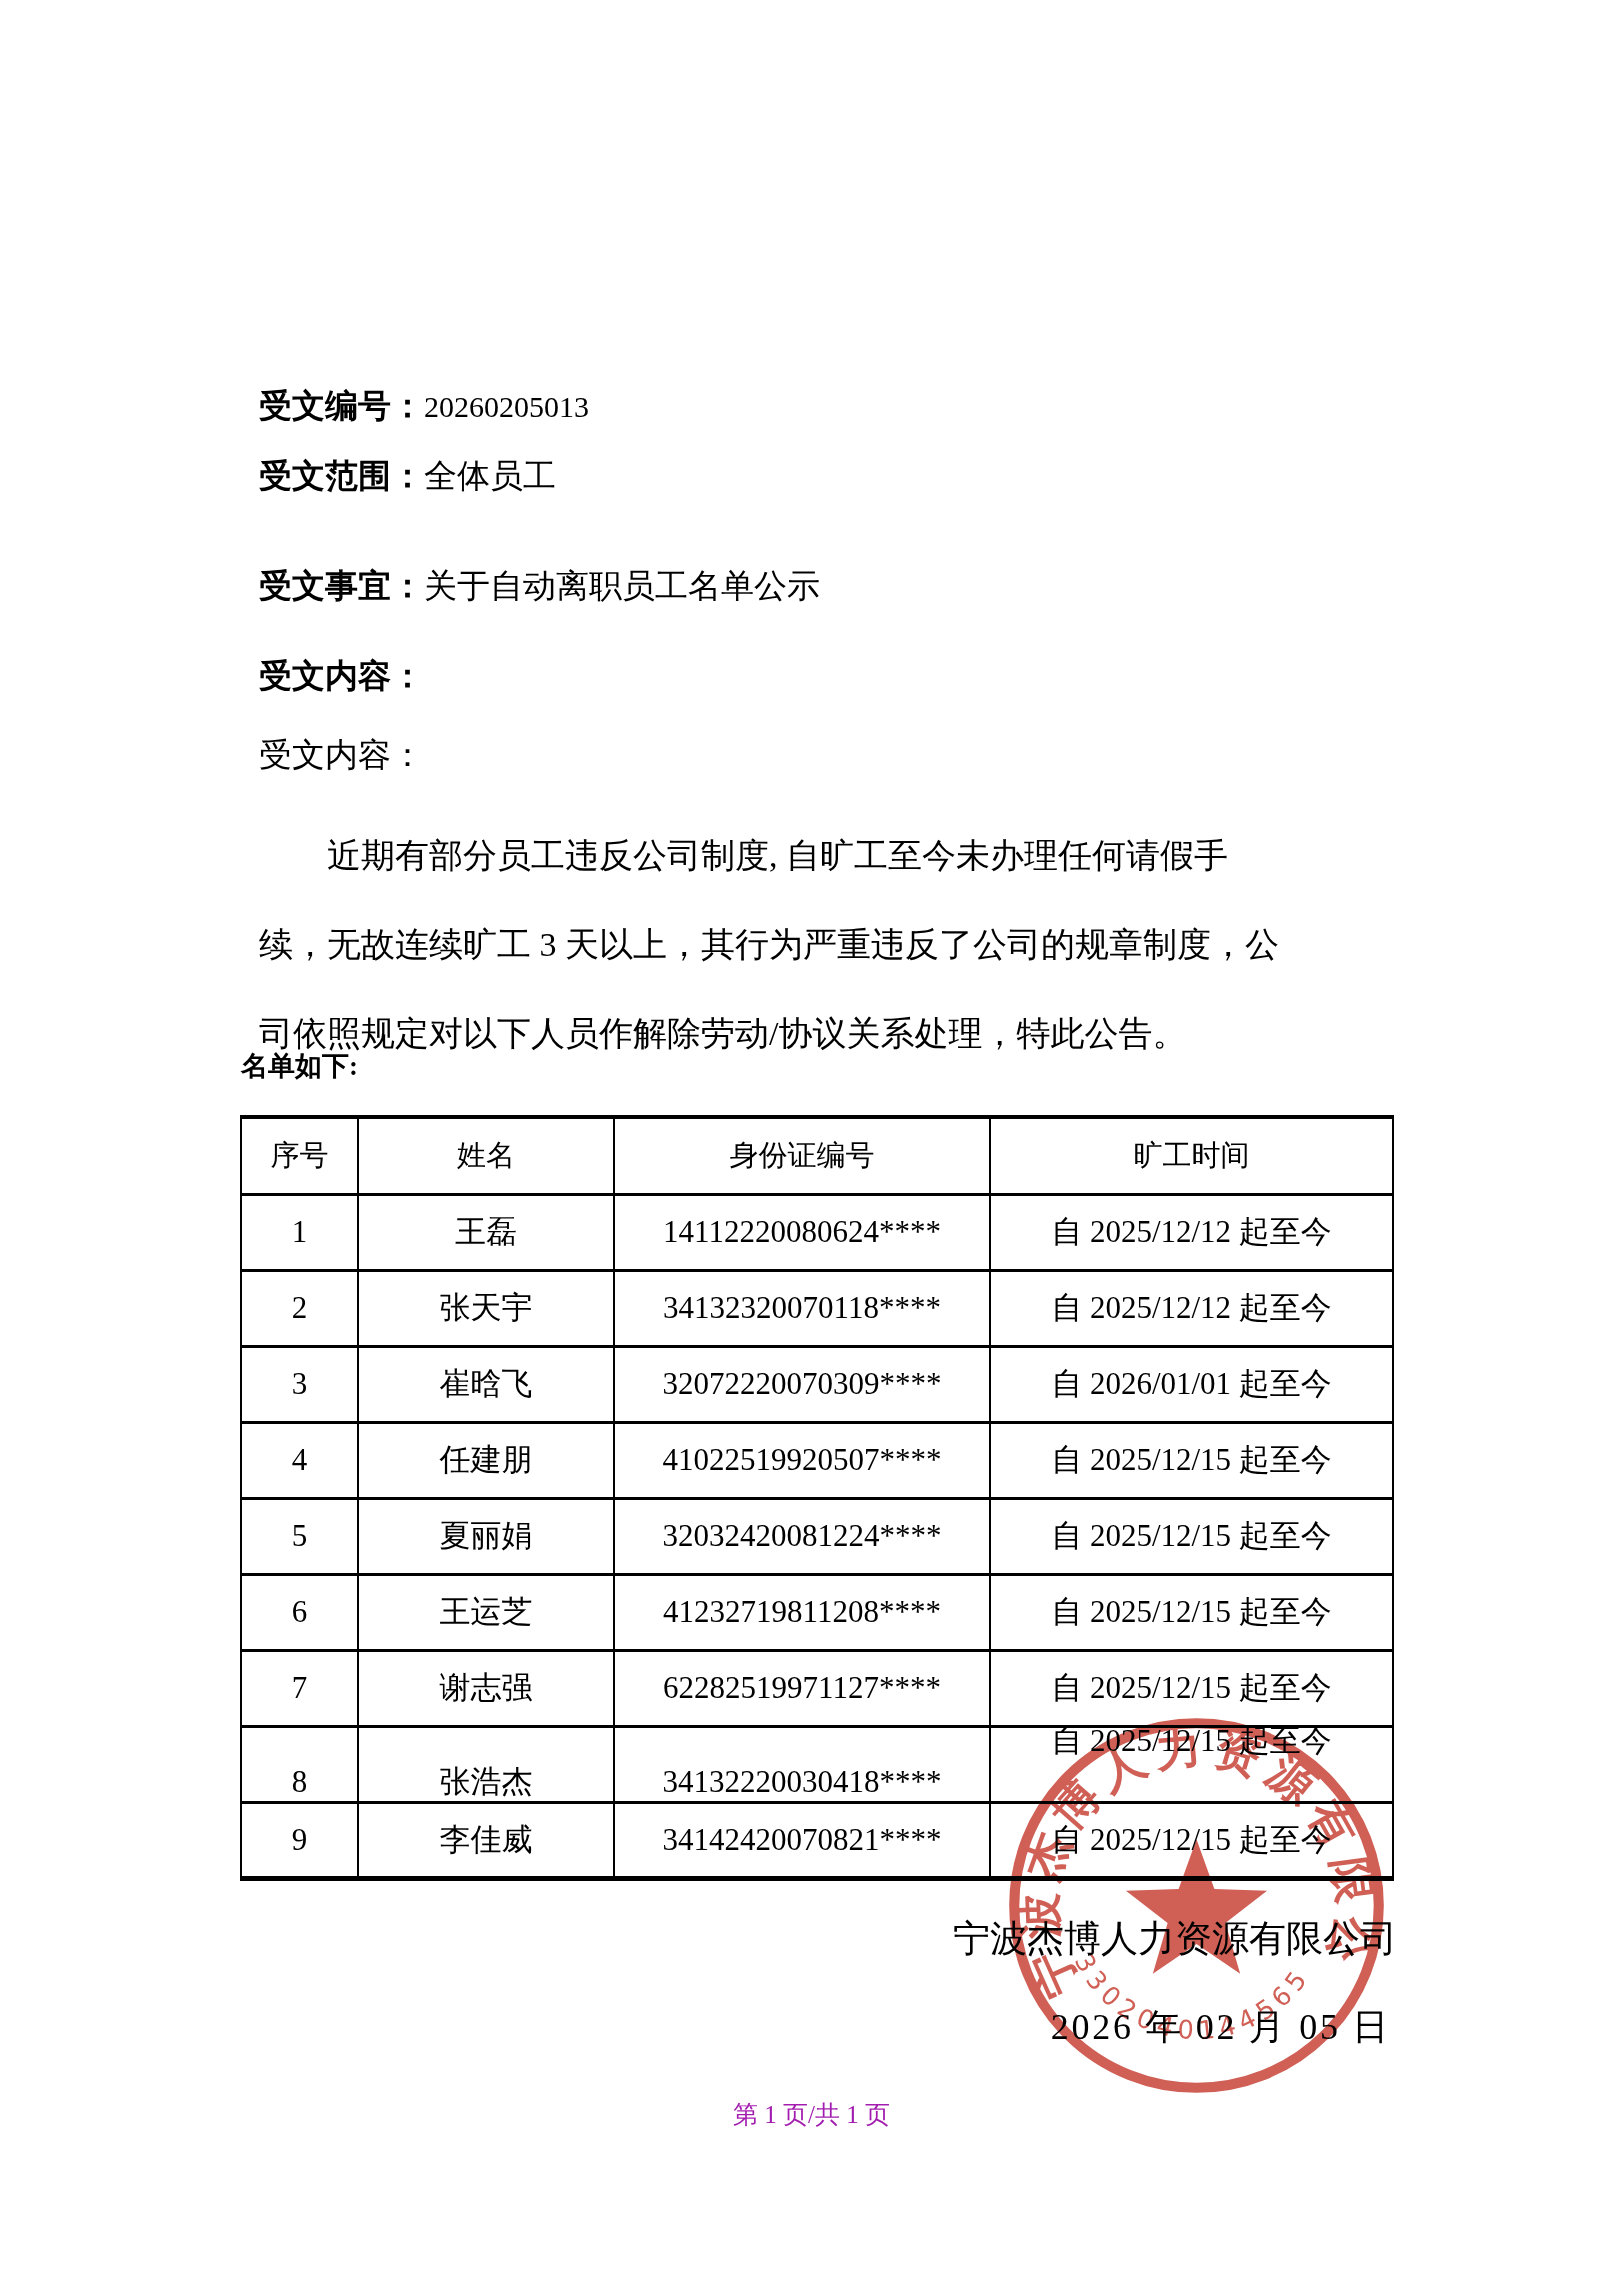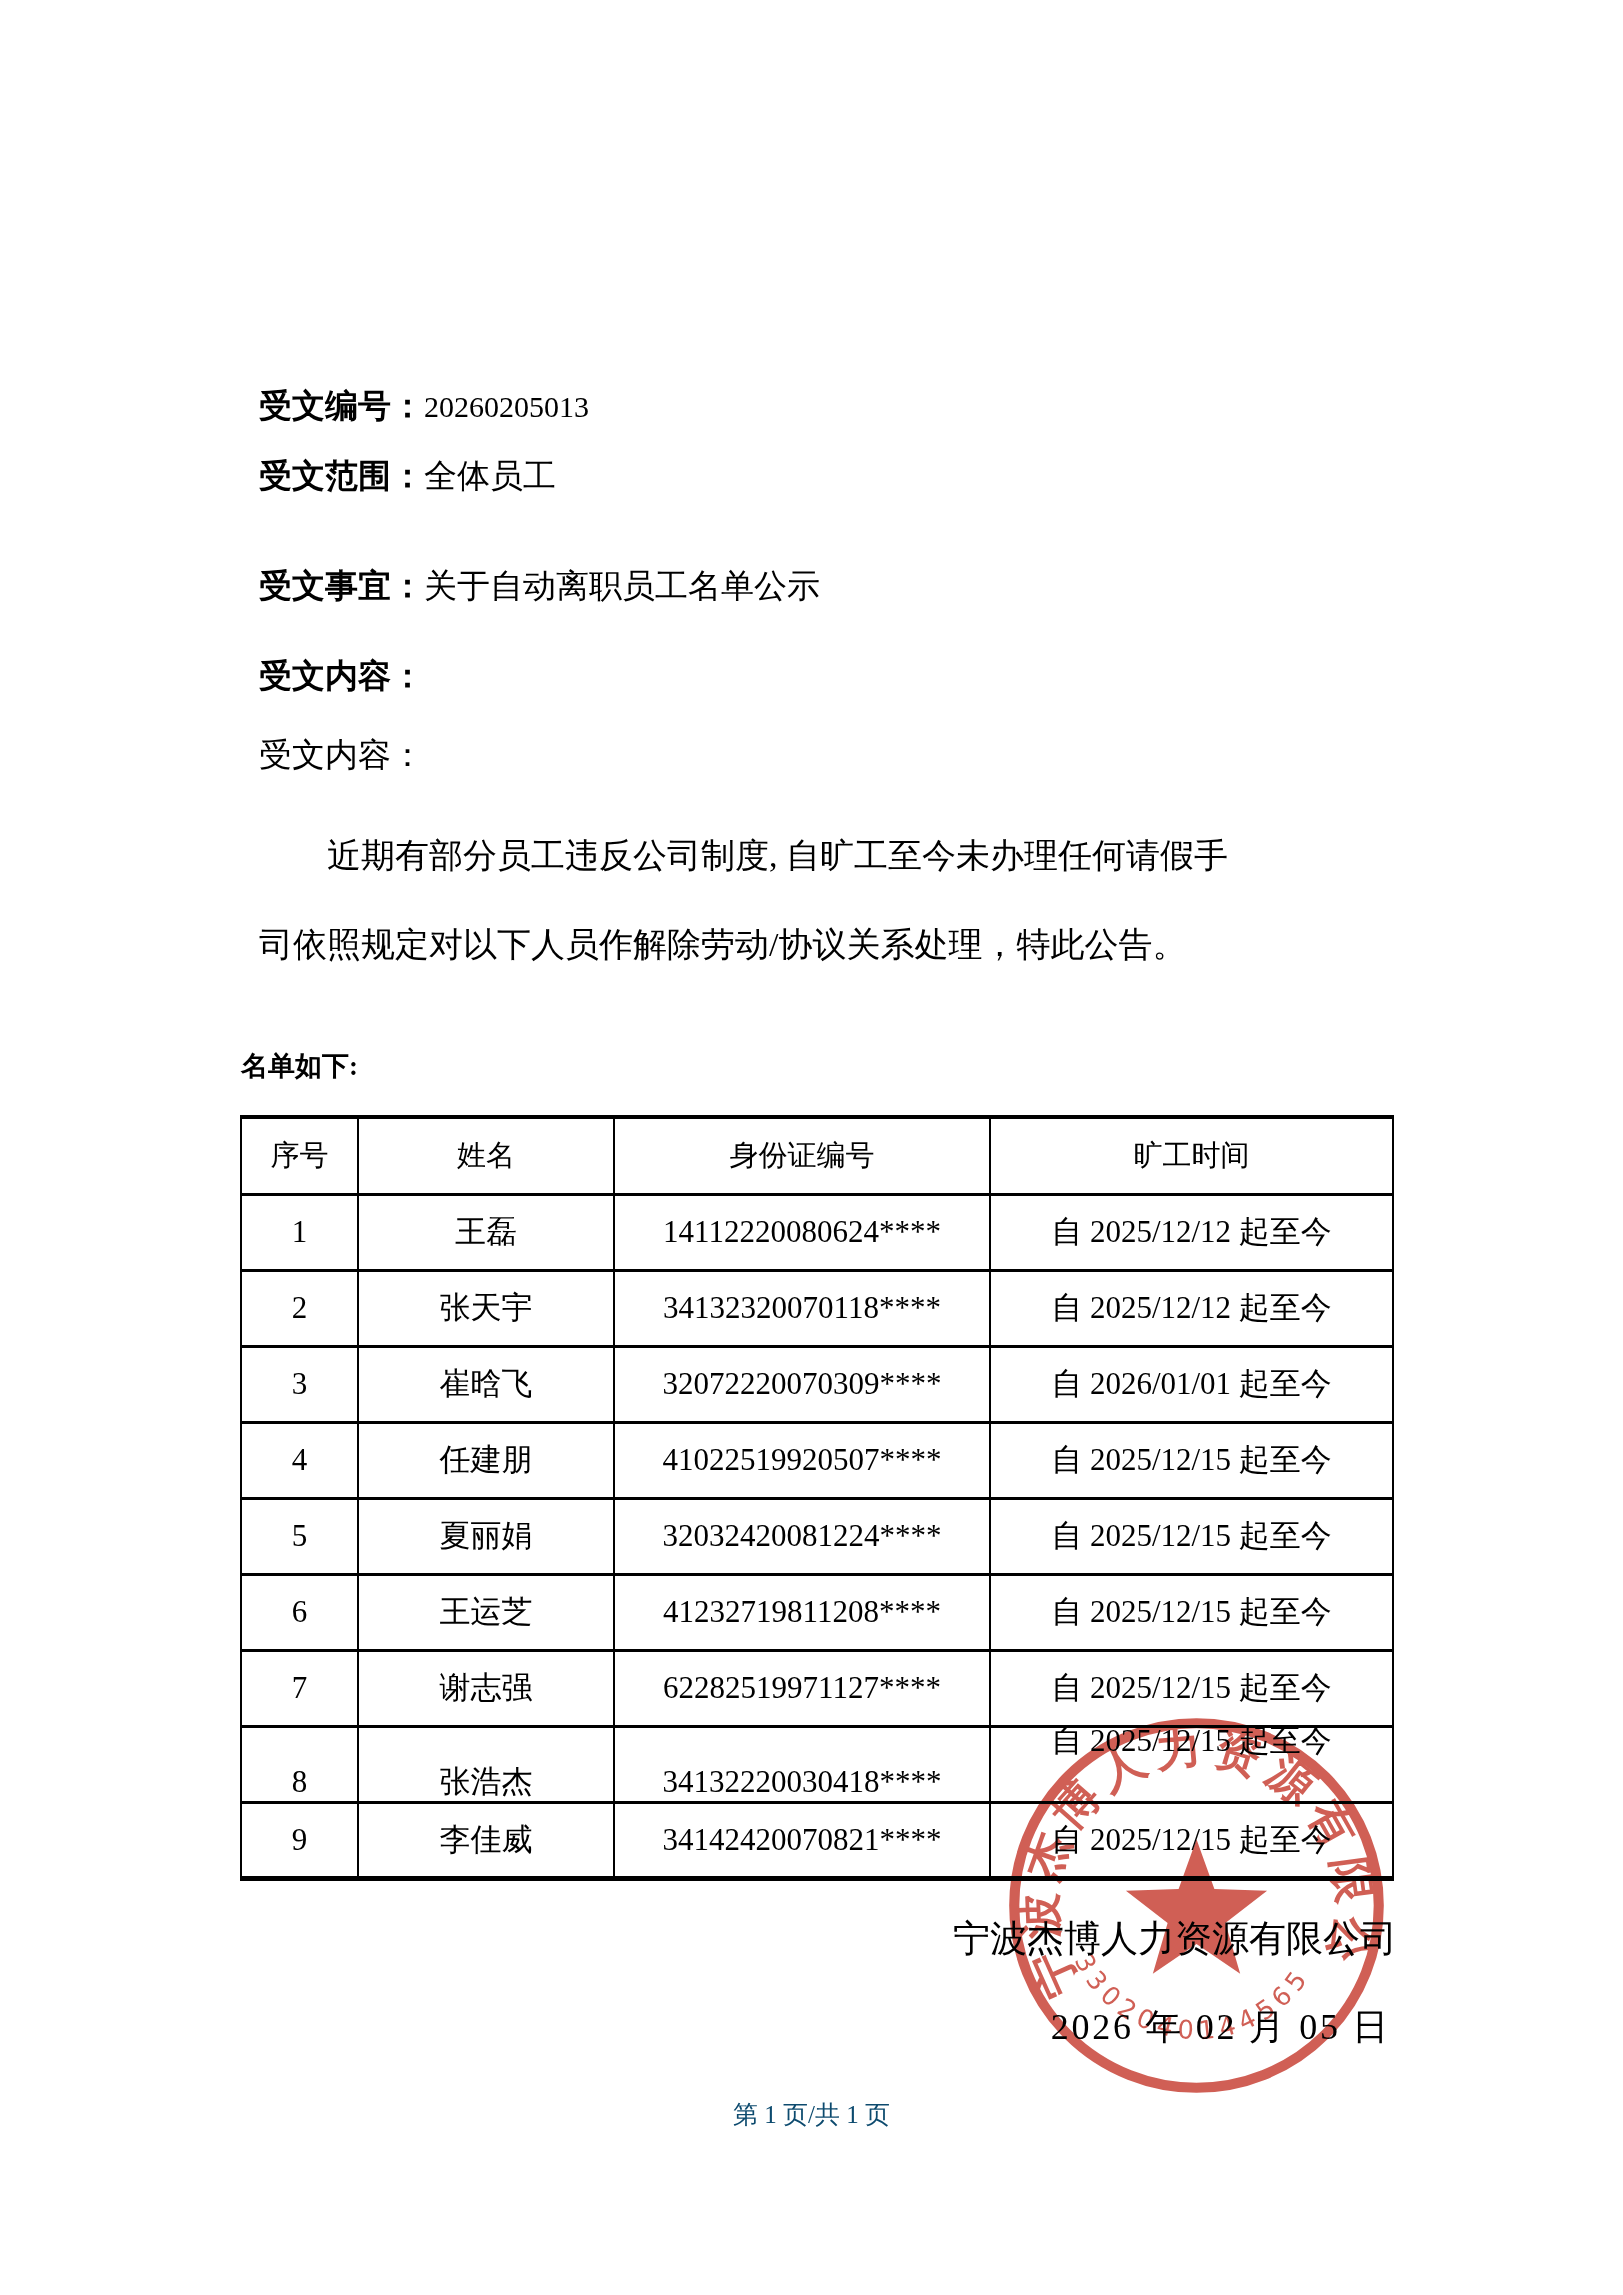--- a/index.html
+++ b/index.html
@@ -76,21 +76,21 @@
   .sig-company{
     position:absolute;right:226px;top:1914px;
     font-size:37px;white-space:nowrap;
   }
   .sig-date{
     position:absolute;right:232px;top:2003px;
     font-size:36px;white-space:nowrap;letter-spacing:2.7px;
   }
   .page-footer{
     position:absolute;left:0;top:2098px;width:1623px;
-    text-align:center;font-size:25px;color:#0c4a6e;
+    text-align:center;font-size:25px;color:#a21caf;
   }
   
   .stamp{
     position:absolute;left:994px;top:1703px;
     width:405px;height:405px;
     mix-blend-mode:multiply;
     pointer-events:none;
     opacity:.92;
   }
 </style>
@@ -110,20 +110,21 @@
     <span class="lbl">受文事宜：</span><span class="val">关于自动离职员工名单公示</span>
   </div>
   <div class="field f3">
     <span class="lbl">受文内容：</span><span class="val"></span>
   </div>
 
   <div class="salutation">受文内容：</div>
 
   <div class="body-par">
     <div class="line indent">近期有部分员工违反公司制度, 自旷工至今未办理任何请假手</div>
+    <div class="line">续，无故连续旷工 3 天以上，其行为严重违反了公司的规章制度，公</div>
     <div class="line">司依照规定对以下人员作解除劳动/协议关系处理，特此公告。</div>
   </div>
 
   <div class="list-intro">名单如下:</div>
 
   <table class="roster">
     <colgroup>
         <col class="c-idx">
         <col class="c-name">
         <col class="c-id">

